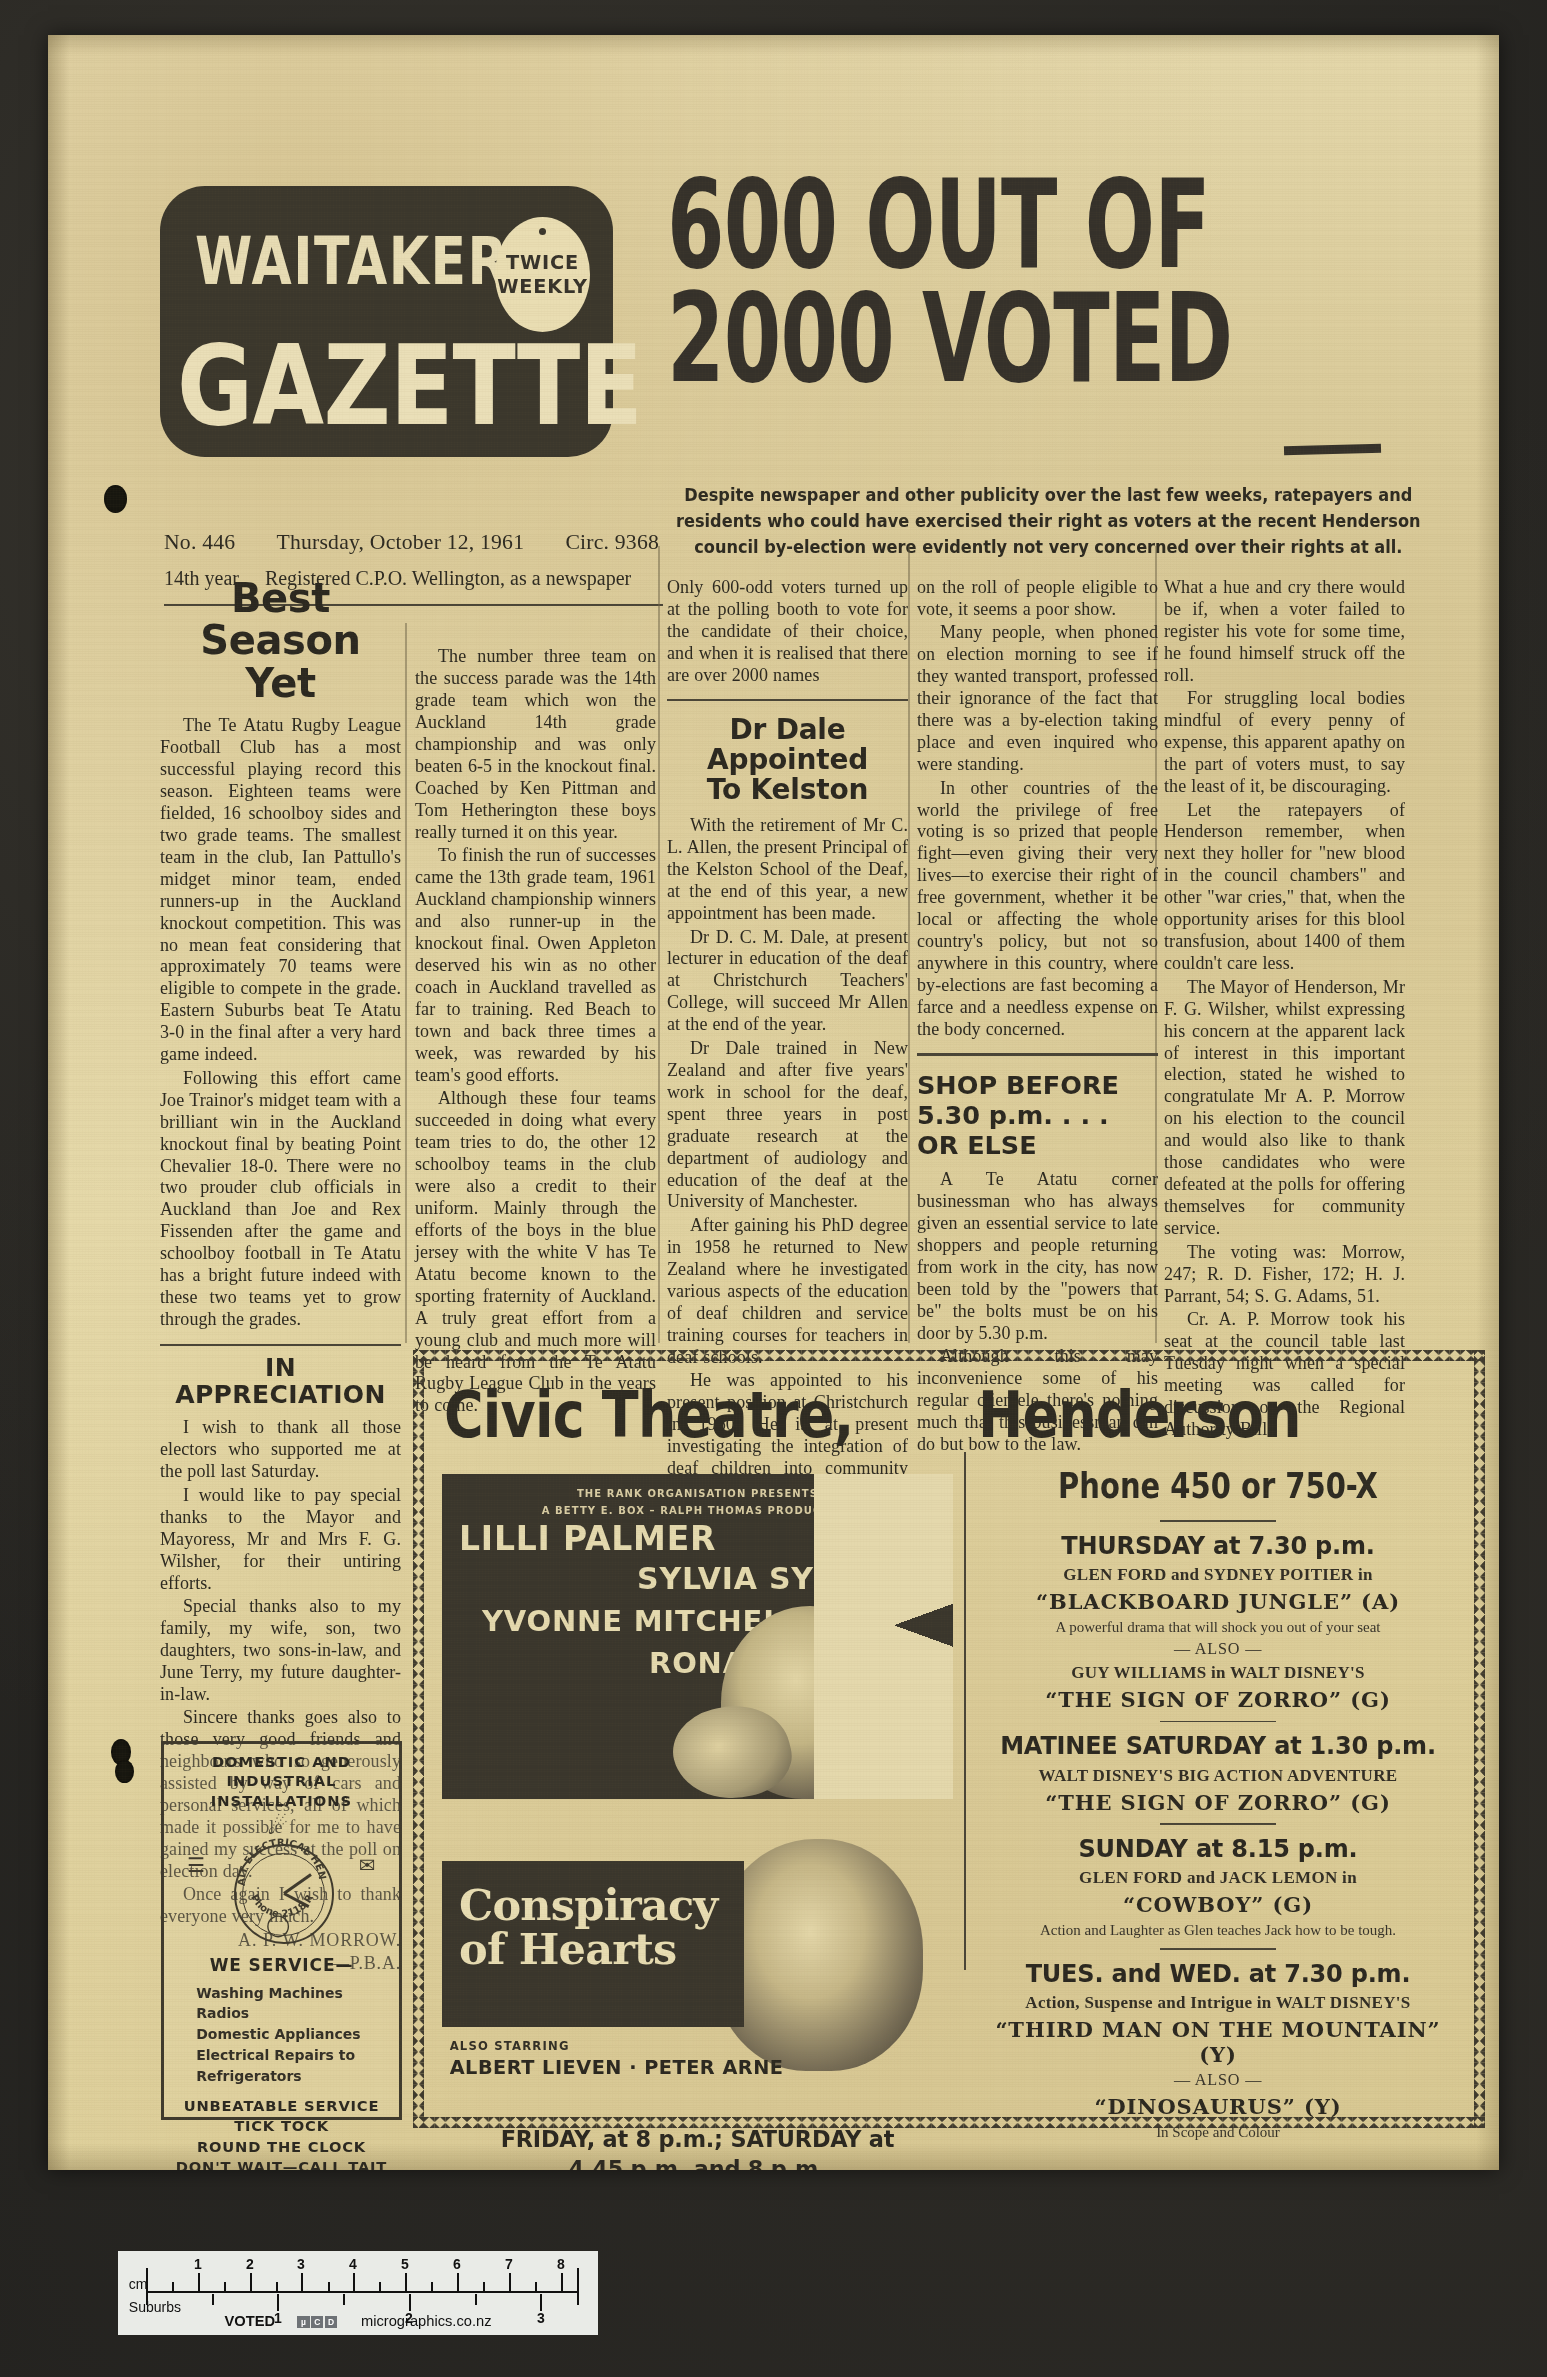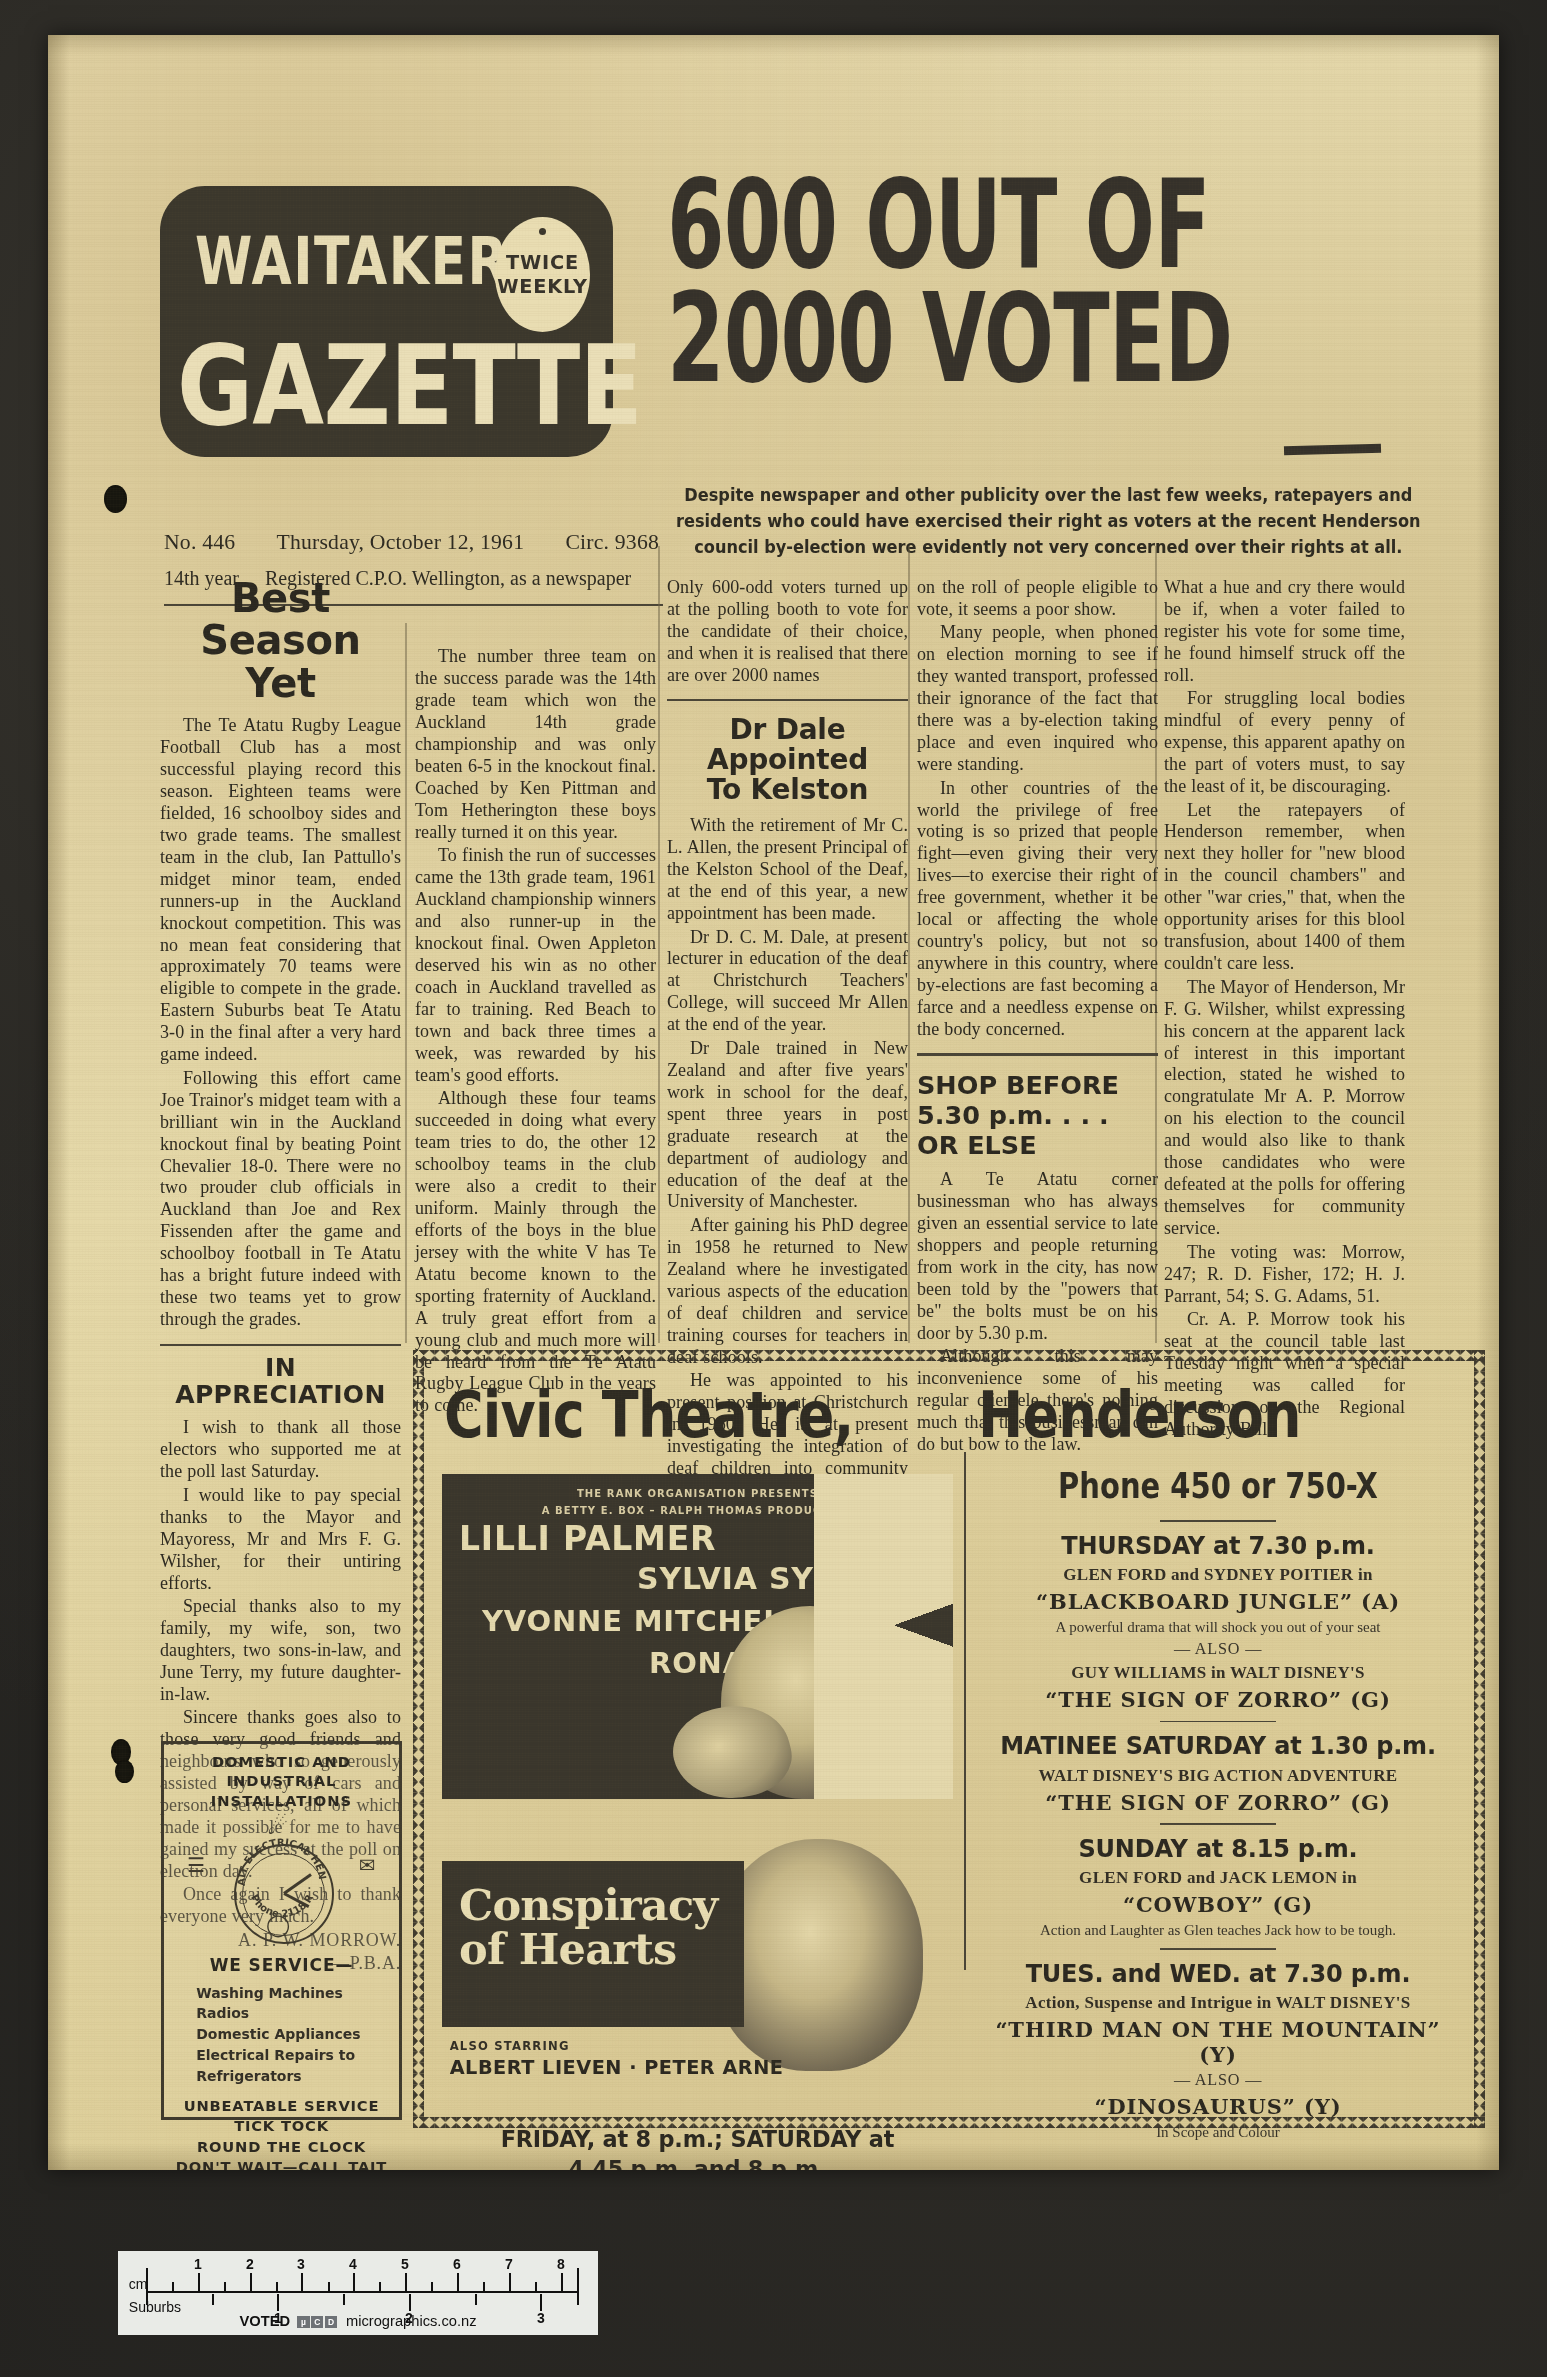--- a/index.html
+++ b/index.html
@@ -317,21 +317,21 @@
   #sb-in{left:10.8px;top:48px;}
   #sb-axis{position:absolute;left:28px;top:40px;width:433px;height:2.3px;background:#111;}
   #sb-left-cap{position:absolute;left:28px;top:17px;width:2.3px;height:37px;background:#111;}
   #sb-right-cap{position:absolute;left:459px;top:17px;width:2.3px;height:37px;background:#111;}
   .sb-tick{position:absolute;background:#111;width:2.3px;}
   .sb-num{position:absolute;font-family:"Liberation Sans", sans-serif;font-size:14px;font-weight:700;color:#111;}
   #sb-brand{
     position:absolute;left:0;top:62px;width:100%;text-align:center;
     font-family:"Liberation Sans", sans-serif;font-size:14.7px;font-weight:700;color:#111;
   }
-  #sb-brand .boxes{display:inline-block;margin:0 3px;}
+  #sb-brand .boxes{display:inline-block;margin:0 18px;}
   #sb-brand .boxes i{
     display:inline-block;width:12.4px;height:12.4px;background:#6e7276;color:#fff;
     font-style:normal;font-size:8.5px;line-height:12.4px;text-align:center;margin-right:1.5px;
     vertical-align:middle;
   }
   #sb-brand .url{font-weight:400;}
 </style>
 </head>
 <body>
 

